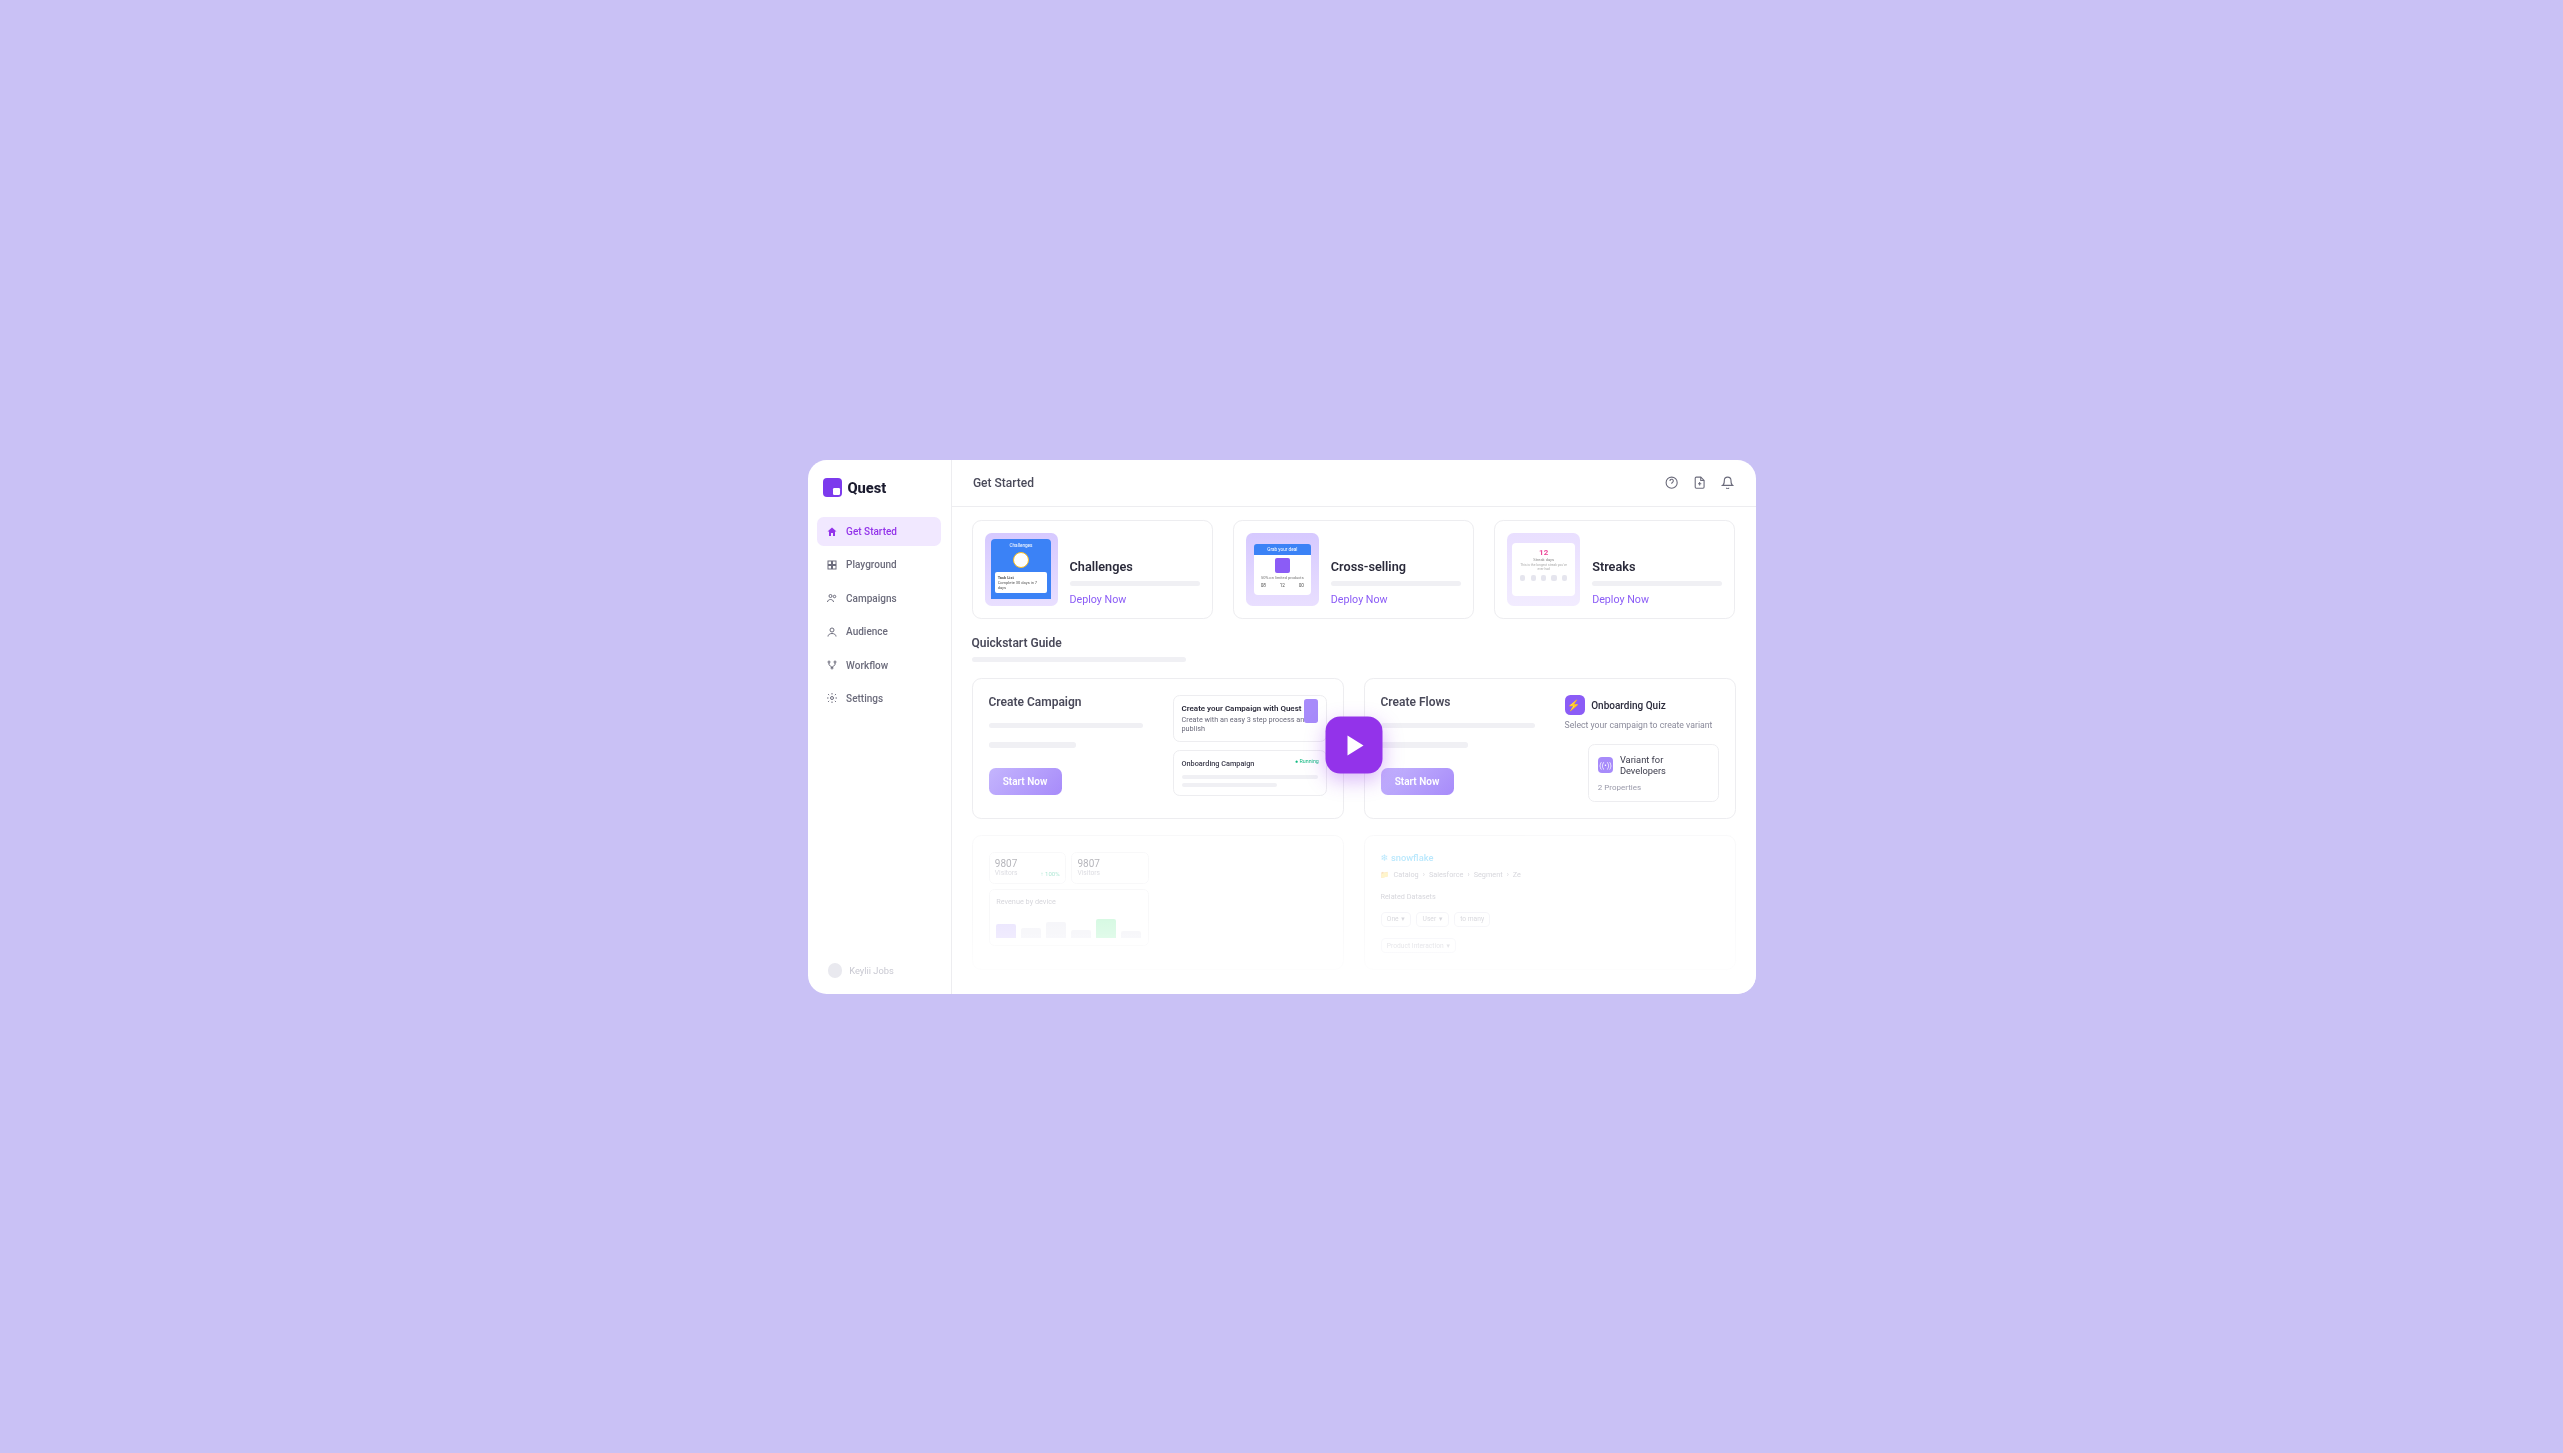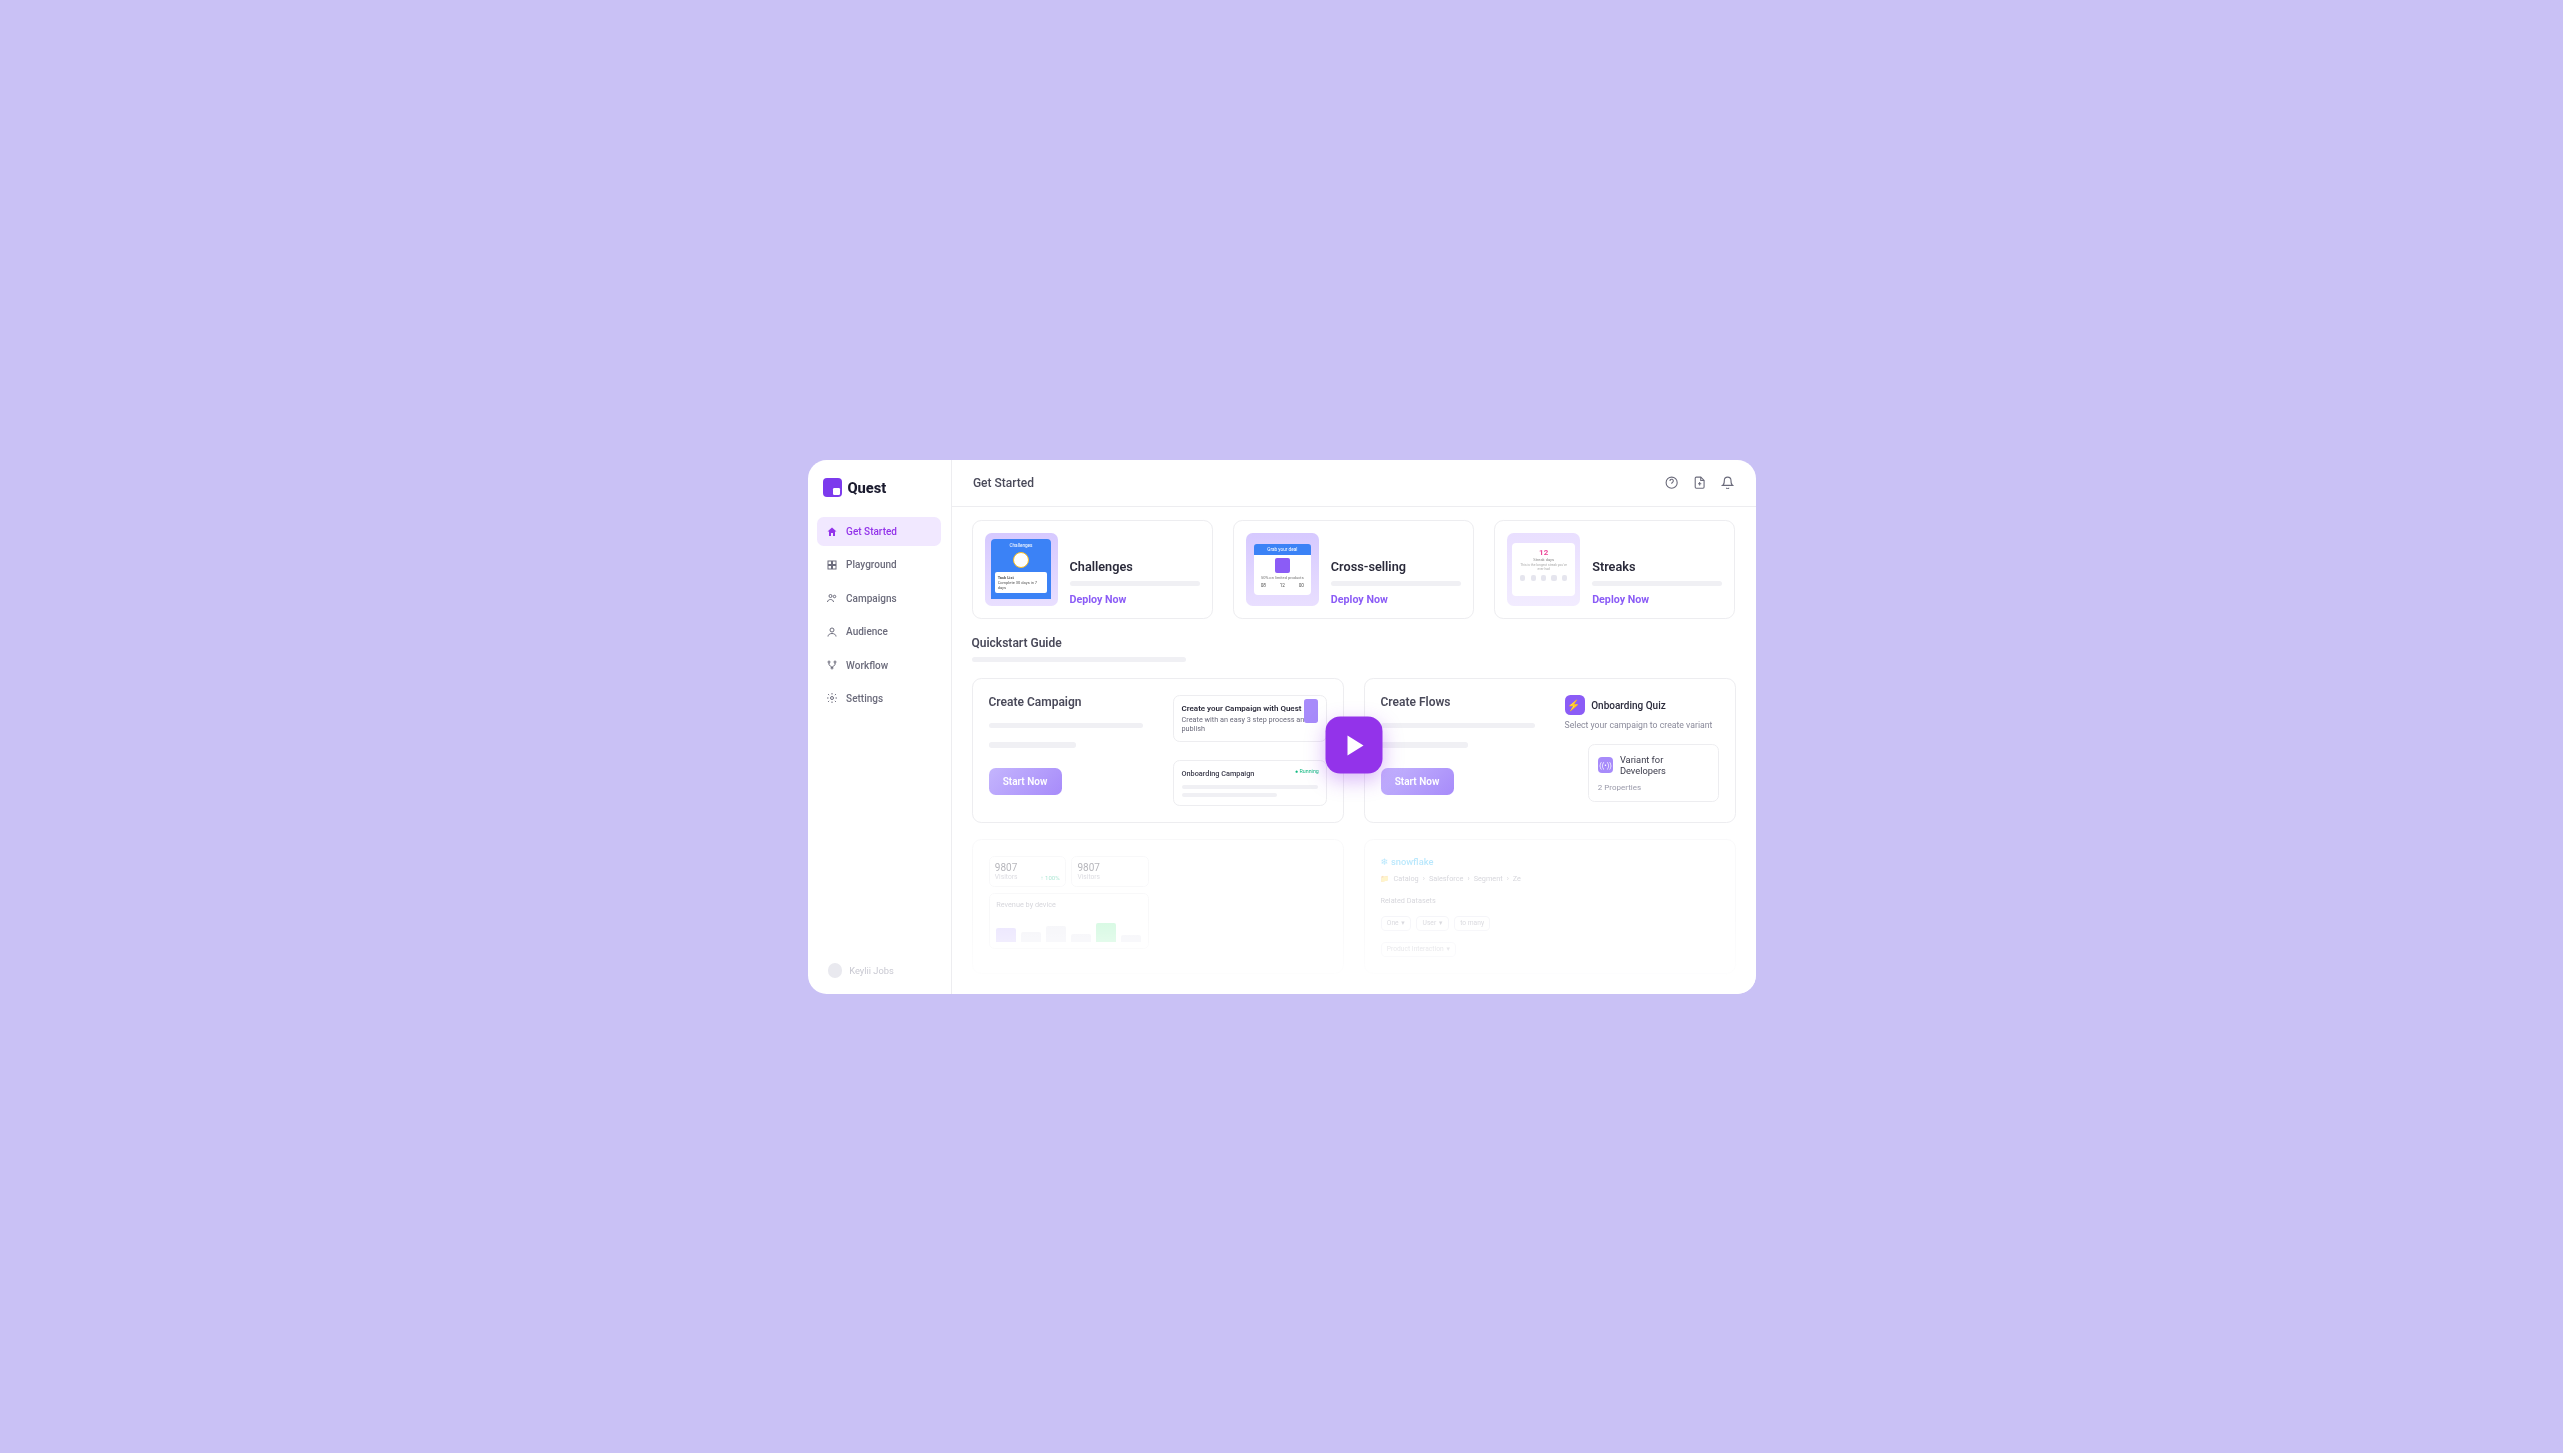--- a/index.html
+++ b/index.html
@@ -28,21 +28,21 @@
 .thumb-1{background:linear-gradient(180deg,#d6c9ff,#e9dfff)}
 .thumb-2{background:linear-gradient(180deg,#d6c9ff,#e9dfff)}
 .thumb-3{background:linear-gradient(180deg,#e9dfff,#f2ecff)}
 .thumb-inner-blue{background:#3b82f6;width:60px;height:60px;border-radius:4px 4px 0 0;position:relative;padding:4px;color:#fff;font-size:4.7px;text-align:center}
 .thumb-inner-white{background:#fff;width:57px;height:51px;border-radius:4px;padding:4px;font-size:4px;color:#777;text-align:center;position:relative}
 .thumb-inner-white-wide{background:#fff;width:63px;height:53px;border-radius:4px;padding:5.3px;text-align:center}
 .pinknum{color:#ec4899;font-size:8px;font-weight:700}
 .card-body{flex:1;display:flex;flex-direction:column;gap:6.7px}
 .card-title{font-size:12.7px;font-weight:600;color:#2a2a3a}
 .card-bar{height:5.3px;background:#f0f0f4;border-radius:2.7px;width:100%}
-.deploy-link{color:#8b5cf6;font-size:10.7px;font-weight:700;cursor:pointer}
+.deploy-link{color:#8b5cf6;font-size:10.7px;font-weight:400;cursor:pointer}
 .section-title{font-size:12px;font-weight:600;color:#4a4a5a;margin-bottom:6.7px}
 .section-bar{height:5.3px;width:214px;background:#f0f0f4;border-radius:2.7px;margin-bottom:16px}
 .guide-row{display:flex;gap:20px;margin-bottom:16px}
 .guide-card{flex:1;border:0.7px solid #ededf0;border-radius:9.3px;padding:16px;display:flex;gap:12px;position:relative;min-height:123px}
 .guide-left{flex:1;display:flex;flex-direction:column;gap:14px}
 .guide-title{font-size:12px;font-weight:600;color:#4a4a5a}
 .gbar{height:5.3px;background:#f0f0f4;border-radius:2.7px}
 .gbar.w1{width:154px}.gbar.w2{width:87px}
 .start-btn{margin-top:6.7px;width:73px;height:27px;border:none;border-radius:6.7px;background:linear-gradient(135deg,#c4b5fd,#a78bfa);color:#fff;font-size:10px;font-weight:600;cursor:pointer}
 .faded{opacity:.35}
@@ -71,21 +71,21 @@
 .bars{display:flex;gap:5.3px;align-items:flex-end;height:27px}
 .bar{flex:1;background:#e5e5ee;border-radius:2px 2px 0 0}
 .bar.purple{background:#c4b5fd}
 .bar.green{background:#86efac}
 .snowflake-area{display:flex;flex-direction:column;gap:6.7px}
 .snow-logo{color:#38bdf8;font-size:9.3px;font-weight:500;display:flex;align-items:center;gap:2.7px}
 .breadcrumb{font-size:7.3px;color:#8a8a9a;display:flex;gap:4px;align-items:center}
 .related{font-size:7.3px;color:#8a8a9a;margin-top:6.7px}
 .pill-row{display:flex;gap:5.3px;margin-top:4px}
 .pill{border:0.7px solid #e5e5ee;border-radius:4px;padding:2.7px 5.3px;font-size:6.7px;color:#8a8a9a;display:flex;align-items:center;gap:2.7px}
-.mini-onboard{margin-top:18px;border:0.7px solid #ededf0;border-radius:6.7px;padding:8px;font-size:7.3px}
+.mini-onboard{margin-top:8px;border:0.7px solid #ededf0;border-radius:6.7px;padding:8px;font-size:7.3px}
 .mini-onboard-title{font-weight:500;color:#3a3a4a;margin-bottom:6.7px}
 .mini-running{position:absolute;right:6.7px;top:6.7px;font-size:5.3px;color:#10b981}
 .purple-chip{position:absolute;right:8px;top:2.7px;width:13.3px;height:24px;background:#a78bfa;border-radius:2.7px}
 .fade-overlay{position:absolute;bottom:0;left:0;right:0;height:80px;background:linear-gradient(180deg,rgba(255,255,255,0),rgba(255,255,255,1));pointer-events:none;border-radius:0 0 18.7px 0}
 .thumb-badge{width:16px;height:16px;background:#fff;border-radius:50%;margin:4px auto;border:1.3px solid #fbbf24}
 .thumb-task{background:#fff;color:#555;font-size:4px;padding:2.7px;border-radius:2px;margin-top:2.7px;text-align:left}
 .thumb-grab{background:#3b82f6;color:#fff;font-size:4.7px;padding:3.3px;border-radius:2.7px 2.7px 0 0;text-align:center}
 .thumb-product{width:14.7px;height:14.7px;background:#8b5cf6;margin:2.7px auto;border-radius:2px}
 .thumb-timer{display:flex;justify-content:space-around;margin-top:2.7px;font-size:4.7px;color:#555}
 .dots-row{display:flex;justify-content:space-around;margin:4px 0}

